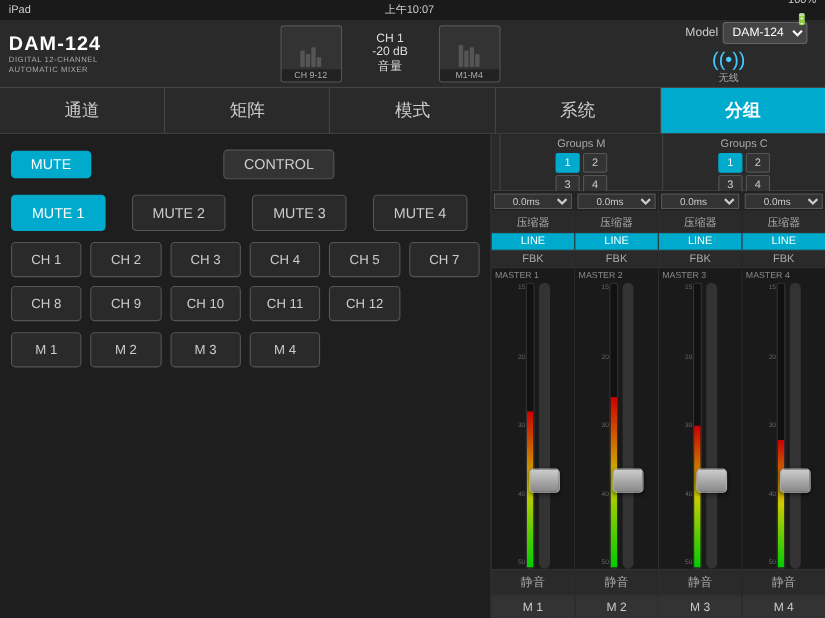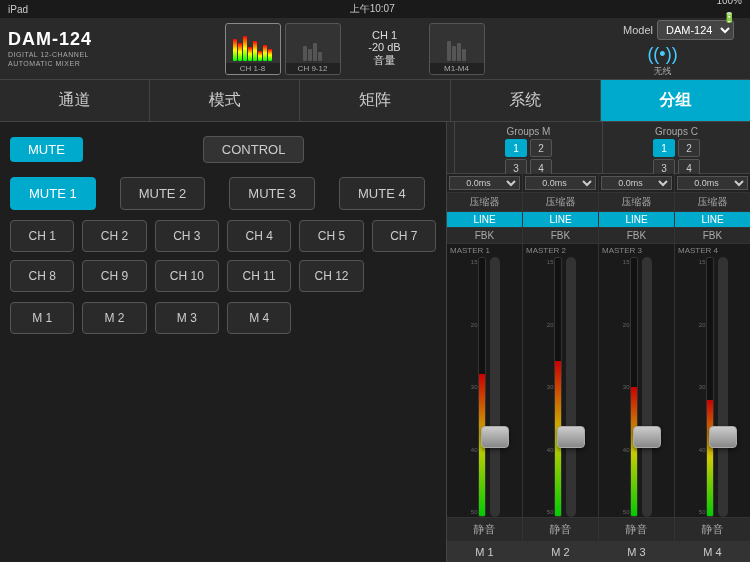--- a/index.html
+++ b/index.html
@@ -476,33 +476,20 @@
 
 <div class="top-bar" style="margin-top:18px;">
 
   <div class="logo-area">
     <span class="logo-title">DAM-124</span>
     <span class="logo-sub">DIGITAL 12-CHANNEL</span>
     <span class="logo-sub">AUTOMATIC MIXER</span>
   </div>
 
   <div class="channel-thumbs">
-    <div class="thumb-box active">
-      <div class="thumb-meters">
-        <div class="thumb-bar" style="height:22px;"></div>
-        <div class="thumb-bar" style="height:18px;"></div>
-        <div class="thumb-bar" style="height:25px;"></div>
-        <div class="thumb-bar" style="height:14px;"></div>
-        <div class="thumb-bar" style="height:20px;"></div>
-        <div class="thumb-bar" style="height:10px;"></div>
-        <div class="thumb-bar" style="height:16px;"></div>
-        <div class="thumb-bar" style="height:12px;"></div>
-      </div>
-      <div class="thumb-label">CH 1-8</div>
-    </div>
     <div class="thumb-box">
       <div class="thumb-meters">
         <div class="thumb-bar" style="height:15px;background:#555;"></div>
         <div class="thumb-bar" style="height:12px;background:#555;"></div>
         <div class="thumb-bar" style="height:18px;background:#555;"></div>
         <div class="thumb-bar" style="height:9px;background:#555;"></div>
       </div>
       <div class="thumb-label">CH 9-12</div>
     </div>
 
@@ -535,24 +522,24 @@
       <div class="wifi-label">无线</div>
     </div>
   </div>
 </div>
 
 <div class="nav-tabs">
   <div class="nav-tab">
     <span>通道</span>
   </div>
   <div class="nav-tab">
+    <span>矩阵</span>
+  </div>
+  <div class="nav-tab">
     <span>模式</span>
-  </div>
-  <div class="nav-tab">
-    <span>矩阵</span>
   </div>
   <div class="nav-tab">
     <span>系统</span>
   </div>
   <div class="nav-tab active">
     <span>分组</span>
   </div>
 </div>
 
 <div class="main-layout">

